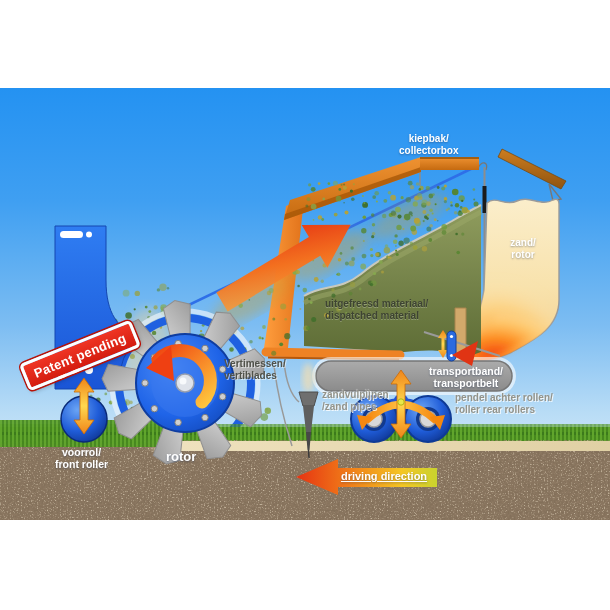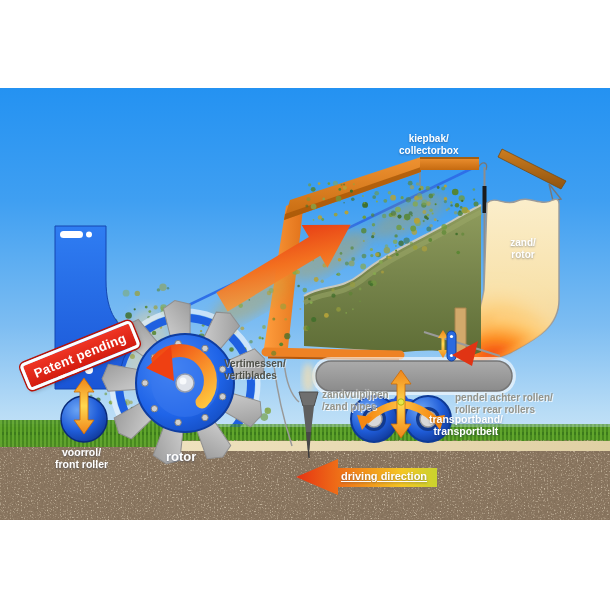--- a/index.html
+++ b/index.html
@@ -643,25 +643,29 @@
     </svg>
 
     <div class="lbl white" style="left:399px;top:45px;">
       <div>kiepbak/</div>
         <div>collectorbox</div>
     </div>
     <div class="lbl white center" style="left:493px;top:149px;width:60px;">
       <div>zand/</div>
         <div>rotor</div>
     </div>
+    <div class="lbl moss center" style="left:325px;top:210px;width:115px;">
+      <div>uitgefreesd materiaal/</div>
+        <div>dispatched material</div>
+    </div>
     <div class="lbl darkgray" style="left:224px;top:242px;">
       <div>Vertimessen/</div>
         <div>vertiblades</div>
     </div>
-    <div class="lbl white center" style="left:410px;top:277px;width:112px;font-size:10.5px;margin-top:48px;">
+    <div class="lbl white center" style="left:410px;top:277px;width:112px;font-size:10.5px;">
       <div>transportband/</div>
         <div>transportbelt</div>
     </div>
     <div class="lbl softgray" style="left:322px;top:301px;">
       <div>zandvulpijpen</div>
         <div>/zand pipes</div>
     </div>
     <div class="lbl softgray" style="left:455px;top:304px;">
       <div>pendel achter rollen/</div>
         <div>roller rear rollers</div>

